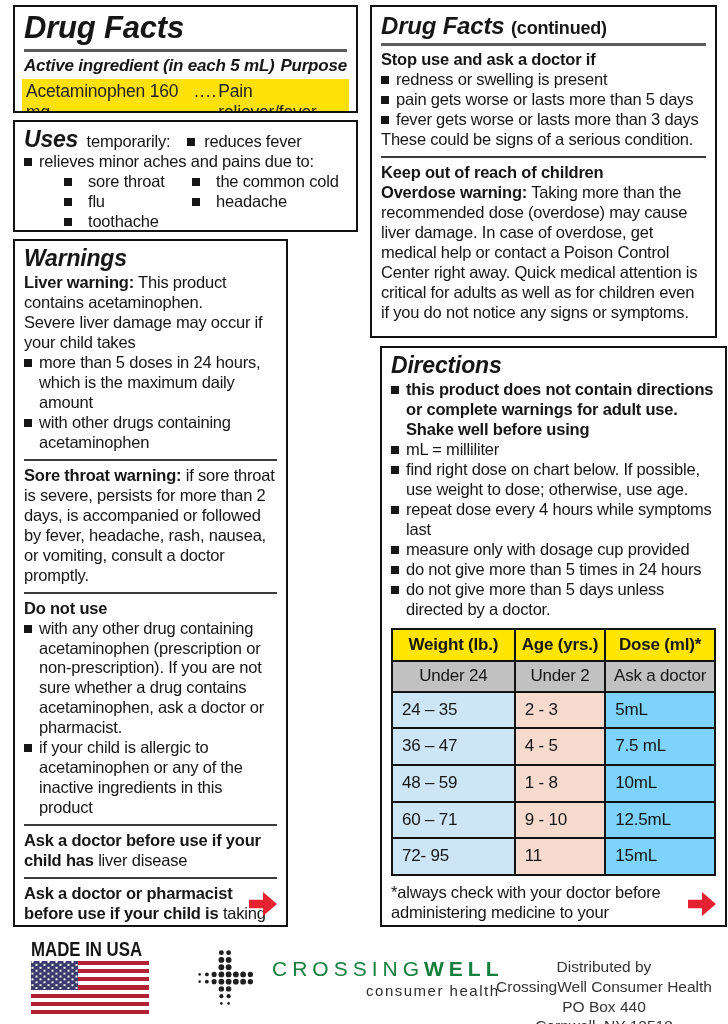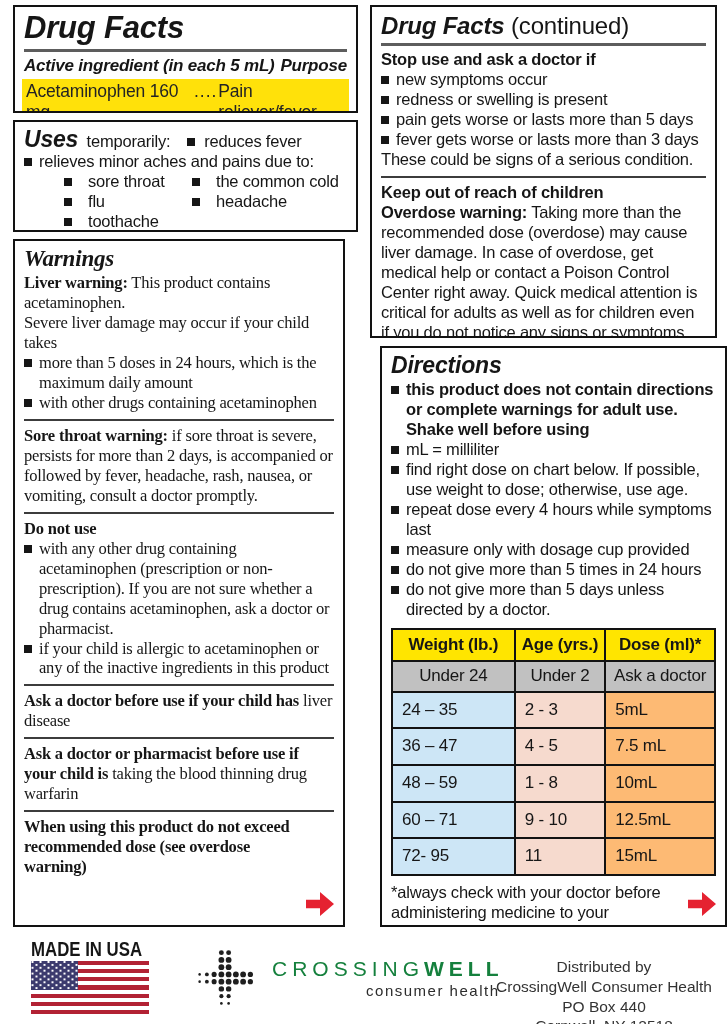--- a/index.html
+++ b/index.html
@@ -3,30 +3,30 @@
 <meta charset="utf-8">
 <style>
   html,body{margin:0;padding:0;background:#fff;}
   .page{position:relative;width:728px;height:1024px;background:#fff;overflow:hidden;
         font-family:"Liberation Sans",sans-serif;color:#161616;font-size:16.5px;line-height:1.21;
         letter-spacing:-0.2px;}
   .panel{position:absolute;background:#fff;border:2.5px solid #121212;box-sizing:border-box;
          padding:5px 9px 6px;overflow:hidden;}
   #p-l1{left:13px;top:5px;width:345px;height:108px;}
   #p-l2{left:13px;top:120px;width:345px;height:112px;}
-  #p-l3{left:13px;top:239px;width:332px;height:688px;font-family:Liberation Serif, serif;}
+  #p-l3{left:13px;top:239px;width:275px;height:688px;}
   #p-r1{left:370px;top:5px;width:347px;height:333px;}
   #p-r2{left:380px;top:346px;width:347px;height:581px;}
 
   p{margin:0;}
   b{font-weight:bold;}
   .t-main{margin:0;font-style:italic;font-weight:bold;font-size:31px;line-height:1.05;}
   .t-main2{margin:0;line-height:1.1;}
   .t-main2 .ti{font-style:italic;font-weight:bold;font-size:24px;}
-  .t-main2 .cont{font-size:24px;font-weight:normal;}
+  .t-main2 .cont{font-size:18px;font-weight:bold;}
   .t-sec{margin:0 0 2px;font-style:italic;font-weight:bold;font-size:23px;line-height:1.1;display:inline;}
   h2.t-sec{display:block;}
   .title-rule{border:none;border-top:3px solid #5d5d5d;margin:4px 0;}
   .rule{border:none;border-top:2px solid #3c3c3c;margin:6px 0 5px;}
   .bold{font-weight:bold;}
 
   .ai-row{display:flex;justify-content:space-between;font-weight:bold;font-style:italic;font-size:17px;margin-top:2px;}
   .hl{background:#FFE10A;margin:3px -2px 0;padding:2px 4px 3px;font-size:17.5px;color:#242424;}
   .hl-row{display:flex;align-items:baseline;}
   .hl .dots{letter-spacing:1px;margin:0 1px;}
@@ -42,21 +42,21 @@
 
   .arrow{position:absolute;right:9px;bottom:9px;width:28px;height:24px;background:#E52231;
          clip-path:polygon(0 32%,50% 32%,50% 0,100% 50%,50% 100%,50% 68%,0 68%);}
 
   table.dose{width:100%;border-collapse:collapse;margin-top:8px;font-size:17px;}
   table.dose th,table.dose td{border:2px solid #121212;padding:4px 8px;}
   table.dose th{background:#FFE500;font-weight:bold;text-align:center;padding:5px 4px;}
   table.dose tr.sub td{background:#C1C1C1;text-align:center;padding:4px 4px;}
   table.dose td.w{background:#CDE6F6;width:38%;padding:7px 9px;}
   table.dose td.a{background:#F6DACE;width:28%;padding:7px 9px;}
-  table.dose td.d{background:#fdba74;width:34%;padding:7px 9px;}
+  table.dose td.d{background:#7dd3fc;width:34%;padding:7px 9px;}
   .foot{margin-top:7px;padding-right:30px;}
 
   .made{position:absolute;left:31px;top:937px;font-weight:bold;font-size:20px;letter-spacing:0;
         transform:scaleX(.84);transform-origin:left;white-space:nowrap;}
   .flag{position:absolute;left:31px;top:961px;width:118px;height:53px;
         background:repeating-linear-gradient(to bottom,#B22234 0 4.08px,#fff 4.08px 8.16px);}
   .canton{position:absolute;left:0;top:0;width:47px;height:28.6px;background-color:#3C3B6E;
         background-image:radial-gradient(circle,#fff 1px,transparent 1.45px),
                          radial-gradient(circle,#fff 1px,transparent 1.45px);
         background-size:8px 5.8px,8px 5.8px;background-position:1.5px 1px,5.5px 3.9px;}
@@ -170,24 +170,20 @@
     <div class="arrow"></div>
   </section>
 
   <section class="panel" id="p-r1">
     <h2 class="t-main2">
       <span class="ti">Drug Facts</span>
       <span class="cont">(continued)</span>
     </h2>
     <hr class="title-rule">
     <p class="bold">Stop use and ask a doctor if</p>
-    <div class="bl">
-        <span class="sq"></span>
-        <span class="bt">new symptoms occur</span>
-      </div>
     <div class="bl">
         <span class="sq"></span>
         <span class="bt">redness or swelling is present</span>
       </div>
     <div class="bl">
         <span class="sq"></span>
         <span class="bt">pain gets worse or lasts more than 5 days</span>
       </div>
     <div class="bl">
         <span class="sq"></span>

